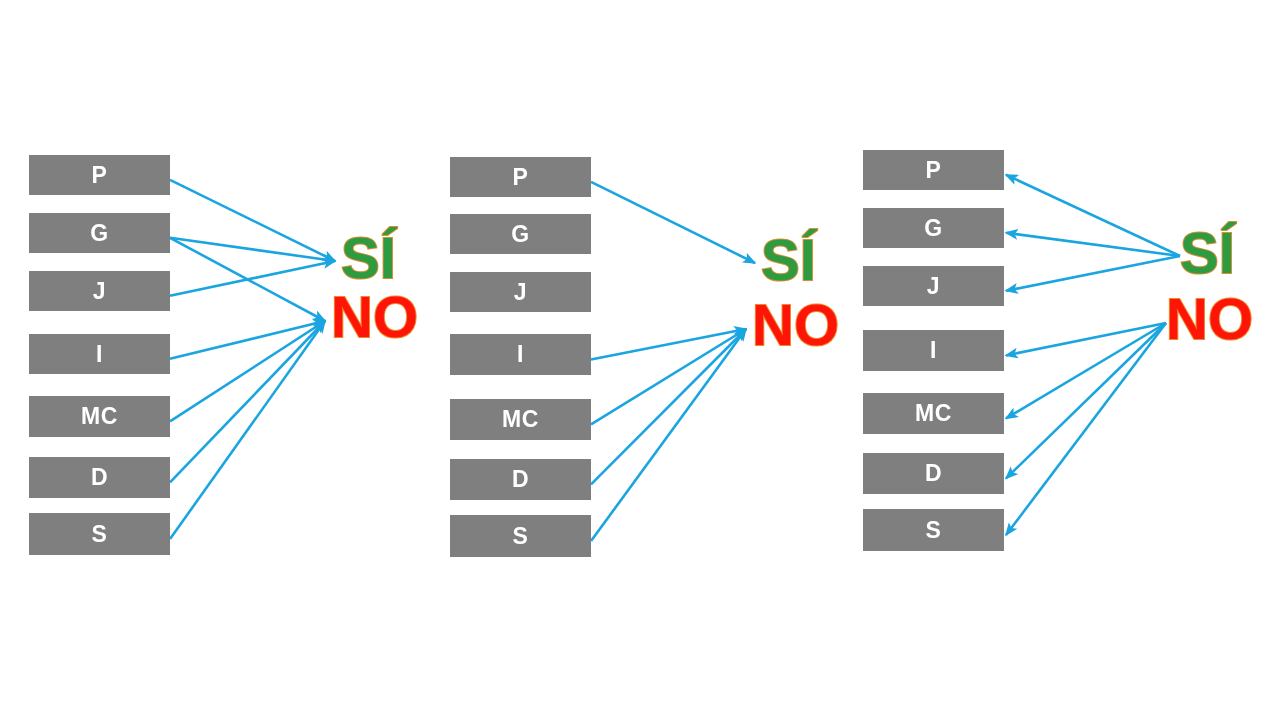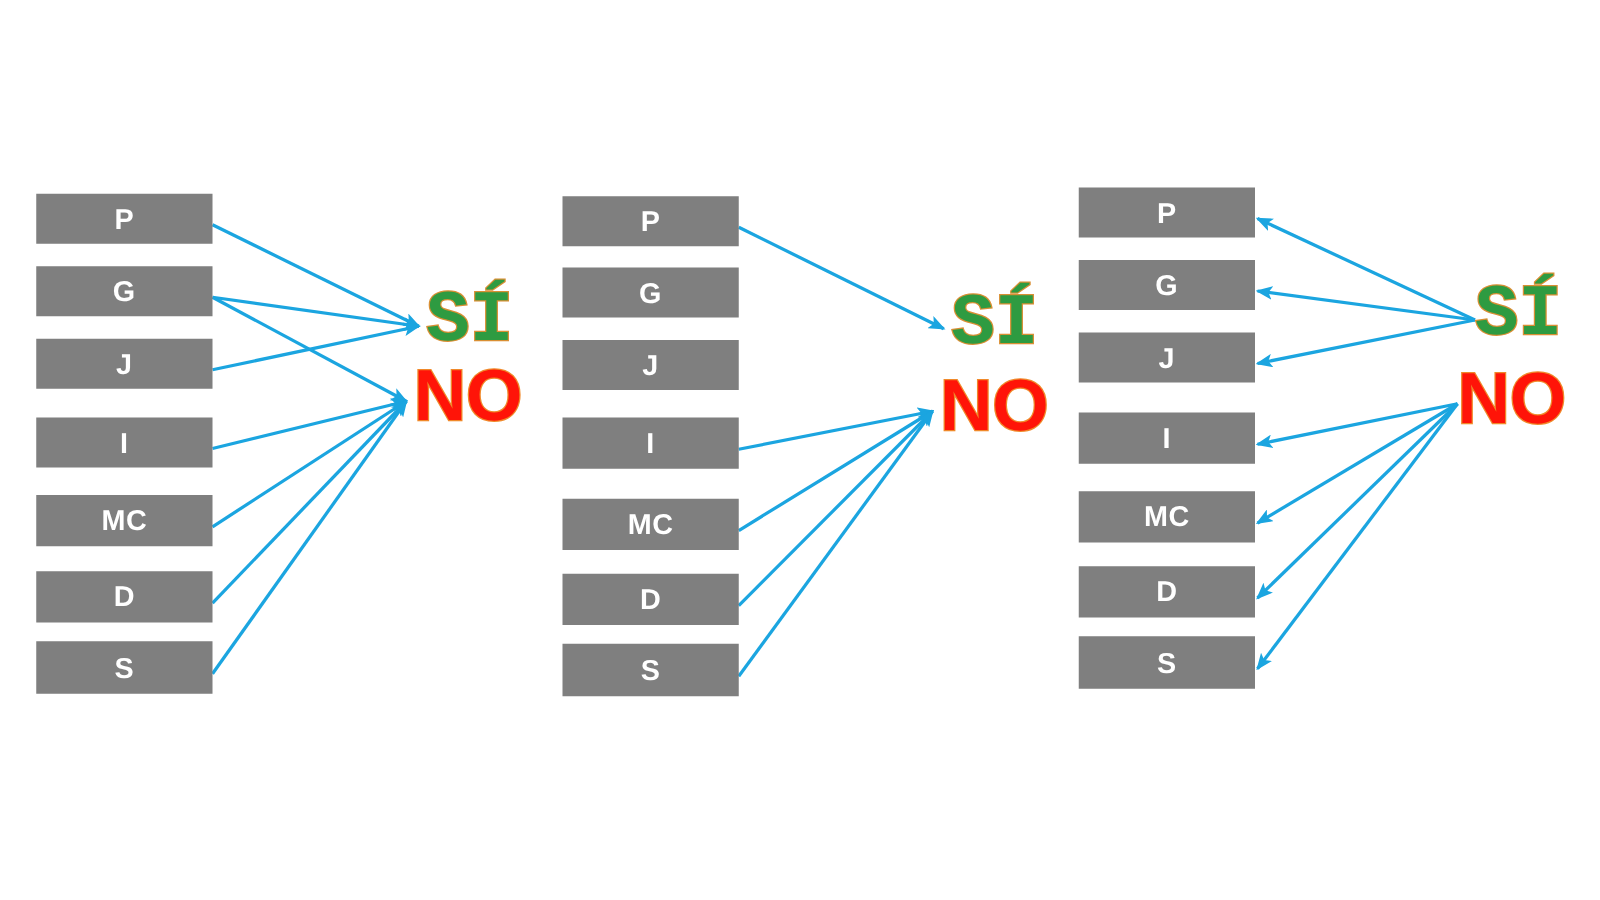--- a/index.html
+++ b/index.html
@@ -44,21 +44,20 @@
     font-weight: bold;
     font-size: 58px;
     line-height: 1;
     white-space: nowrap;
     letter-spacing: 0px;
   }
   .decision.yes {
     color: #2e9b41;
     -webkit-text-stroke: 2px #d98f34;
     paint-order: stroke fill;
-    font-family: Liberation Mono, monospace;
   }
   .decision.no {
     color: #ff1408;
     -webkit-text-stroke: 2px #f0892a;
     paint-order: stroke fill;
   }
   svg.arrows {
     position: absolute;
     top: 0;
     left: 0;

